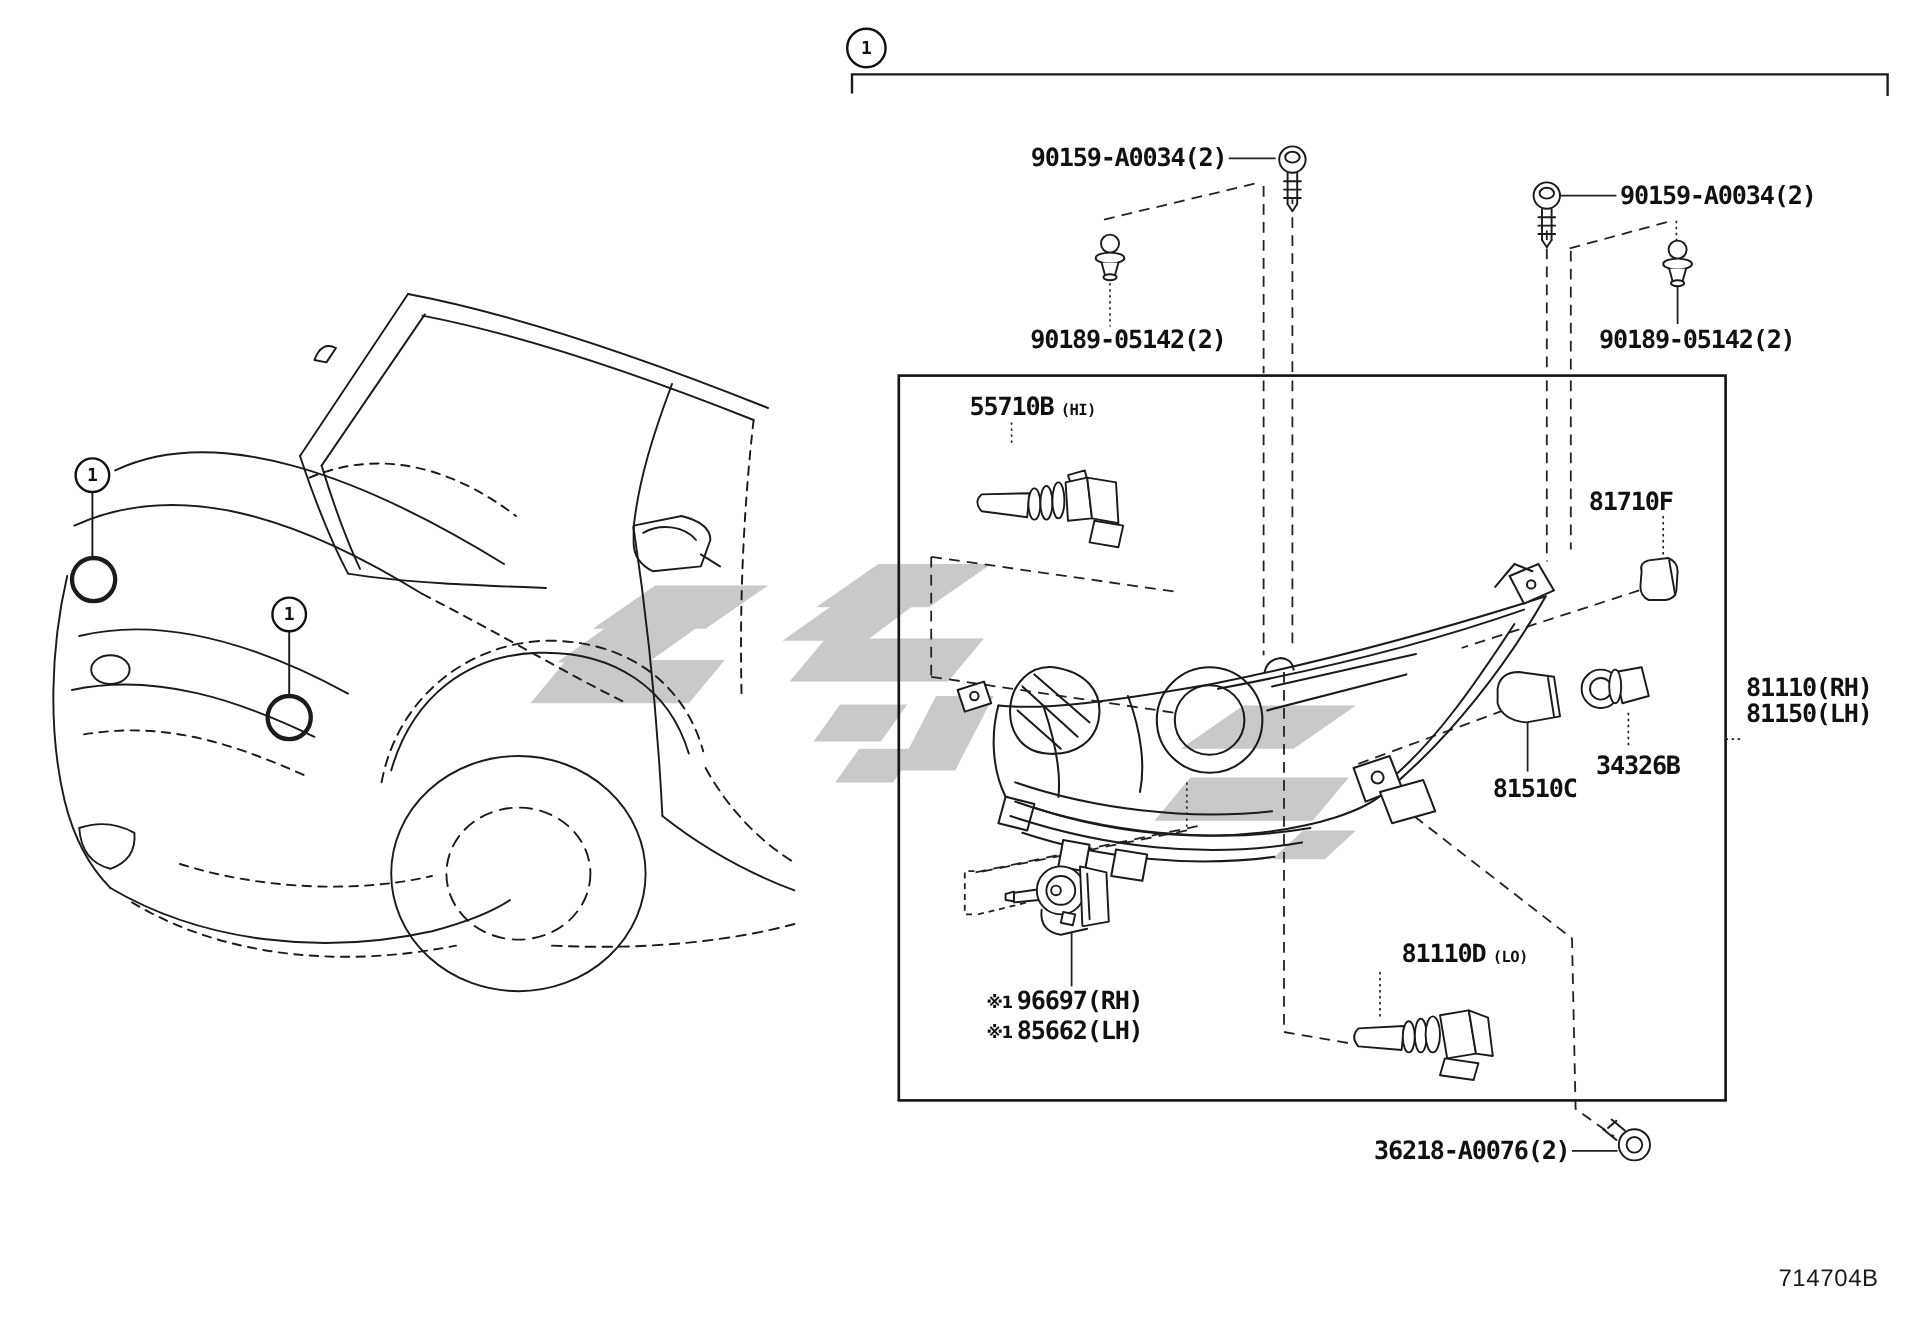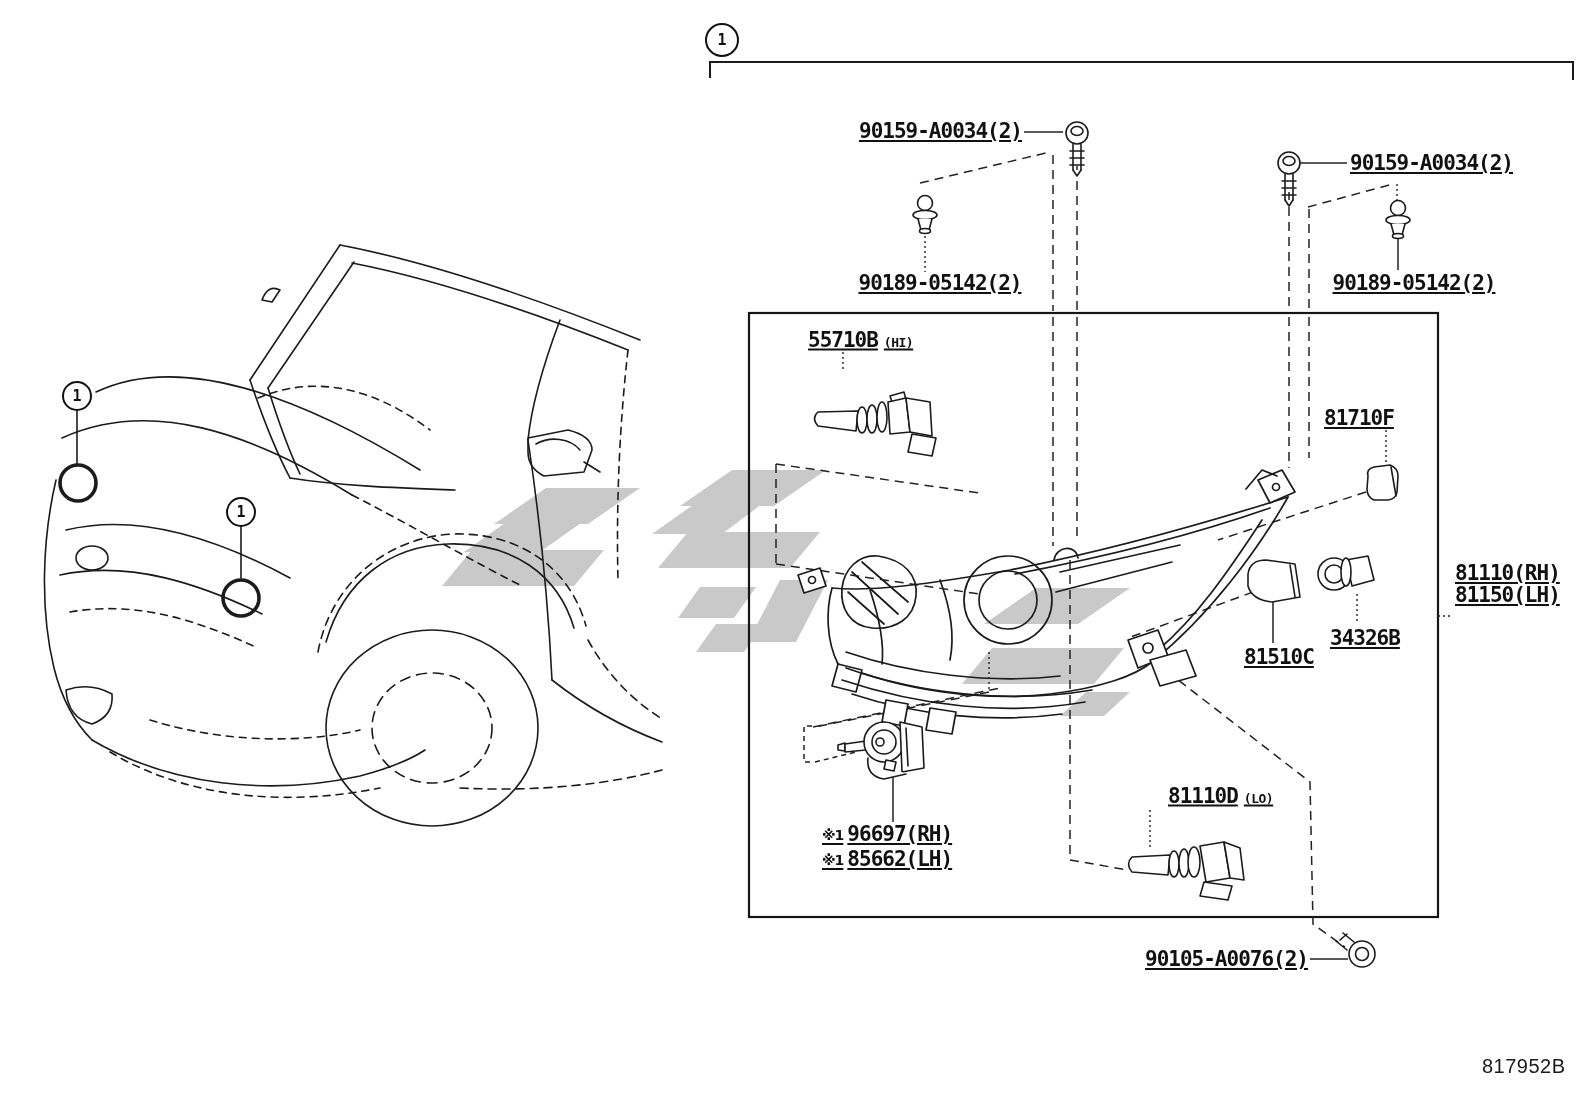--- a/index.html
+++ b/index.html
@@ -1,20 +1,20 @@
 <!DOCTYPE html>
 <html><head>
 <meta charset="utf-8">
 <style>
   html,body{margin:0;padding:0;background:#fff;}
   .stage{position:relative;width:1592px;height:1099px;background:#ffffff;overflow:hidden;
          font-family:"DejaVu Sans Mono",monospace;color:#111;}
   .stage svg{position:absolute;left:0;top:0;}
   .lbl{position:absolute;font:700 21px "DejaVu Sans Mono",monospace;letter-spacing:-1px;
-       color:#111;white-space:nowrap;transform:translate(0,-50%);line-height:22px;text-decoration:underline;}
+       color:#111;white-space:nowrap;transform:translate(0,-50%);line-height:22px;}
   .lbl.r{transform:translate(-100%,-50%);}
   .lbl.c{transform:translate(-50%,-50%);}
   .qual{font-size:13px;letter-spacing:-0.5px;margin-left:6px;font-weight:700;}
   .ref{font-family:"DejaVu Sans",sans-serif;font-size:14px;letter-spacing:-1px;margin-right:4px;
        font-weight:700;position:relative;top:-1px;}
   .stack div{height:22px;}
   .stack2 div{height:25px;}
   .callout{position:absolute;border:2px solid #111;border-radius:50%;background:#fff;
            display:flex;align-items:center;justify-content:center;
            font:700 15px "DejaVu Sans Mono",monospace;transform:translate(-50%,-50%);}
@@ -303,18 +303,18 @@
     </div>
     <div>
       <span class="ref">※1</span><span>85662(LH)</span>
     </div>
   </div>
 
   <div class="lbl" style="left:1168px;top:797px;">
     <span>81110D</span><span class="qual">(LO)</span>
   </div>
 
-  <div class="lbl r" style="left:1308px;top:959px;">90105-A0076(2)</div>
-
-
-  <div class="pagecode" style="left:1482px;top:1066px;">817952B</div>
+  <div class="lbl r" style="left:1308px;top:959px;">36218-A0076(2)</div>
+
+
+  <div class="pagecode" style="left:1482px;top:1066px;">714704B</div>
 
 </div>
 
 </body></html>

